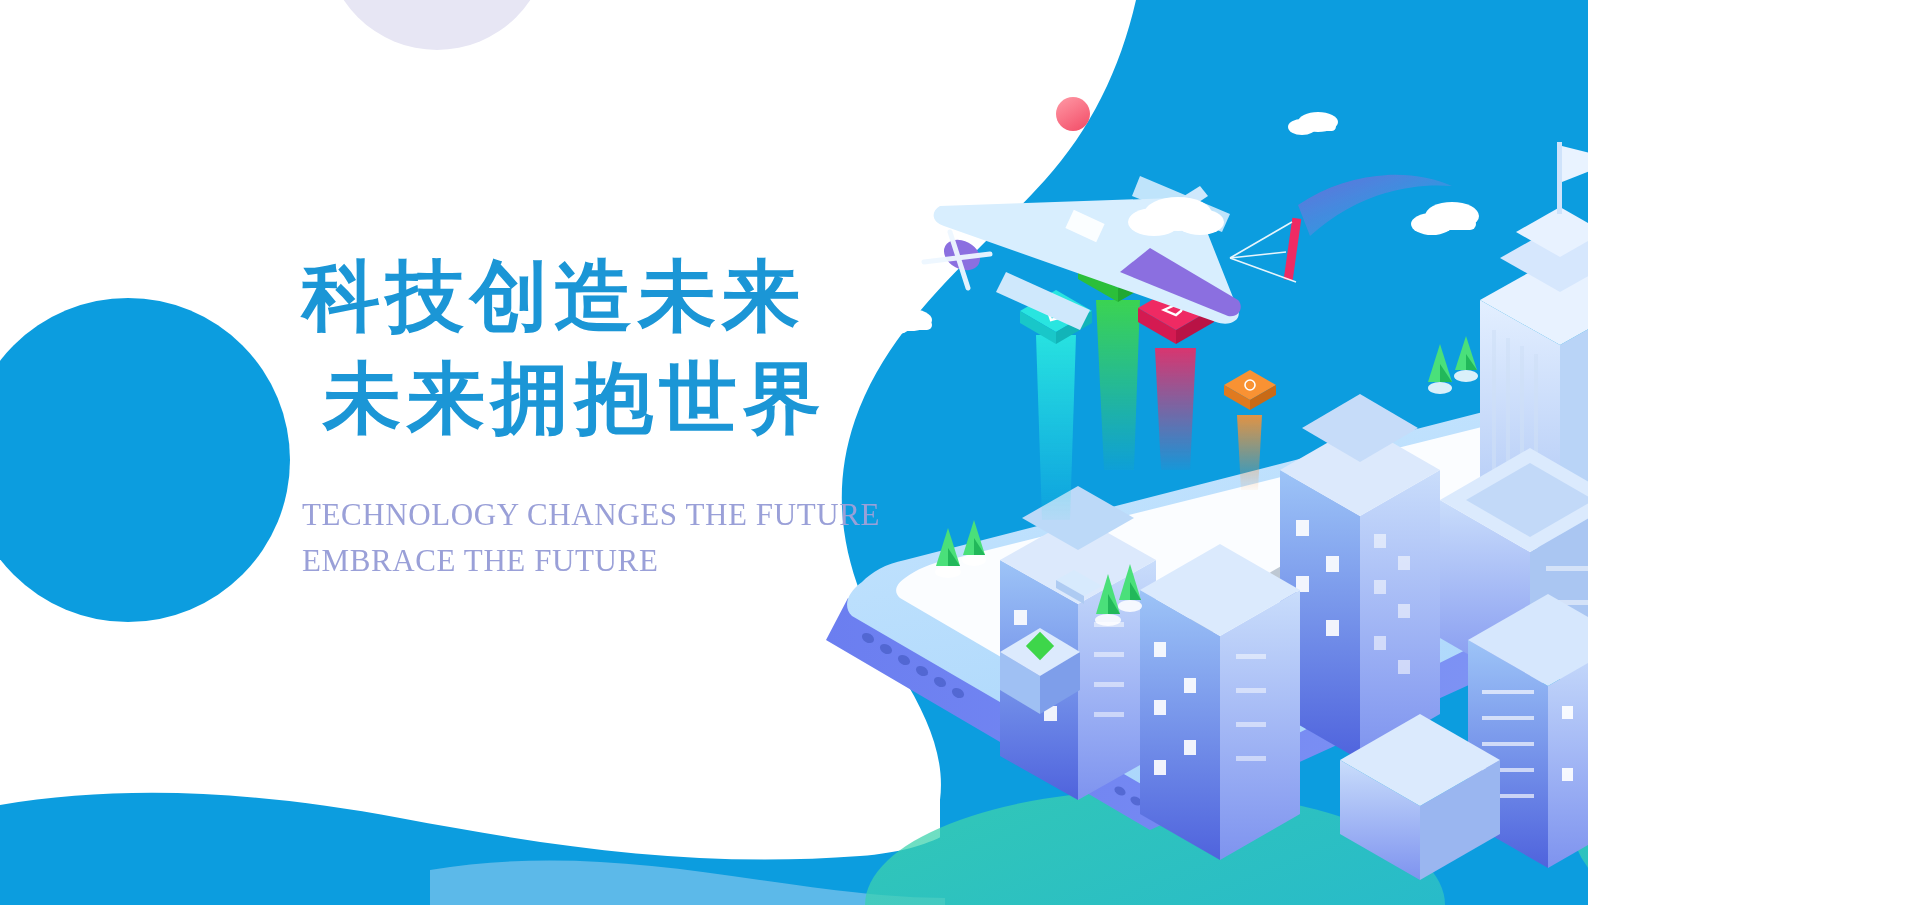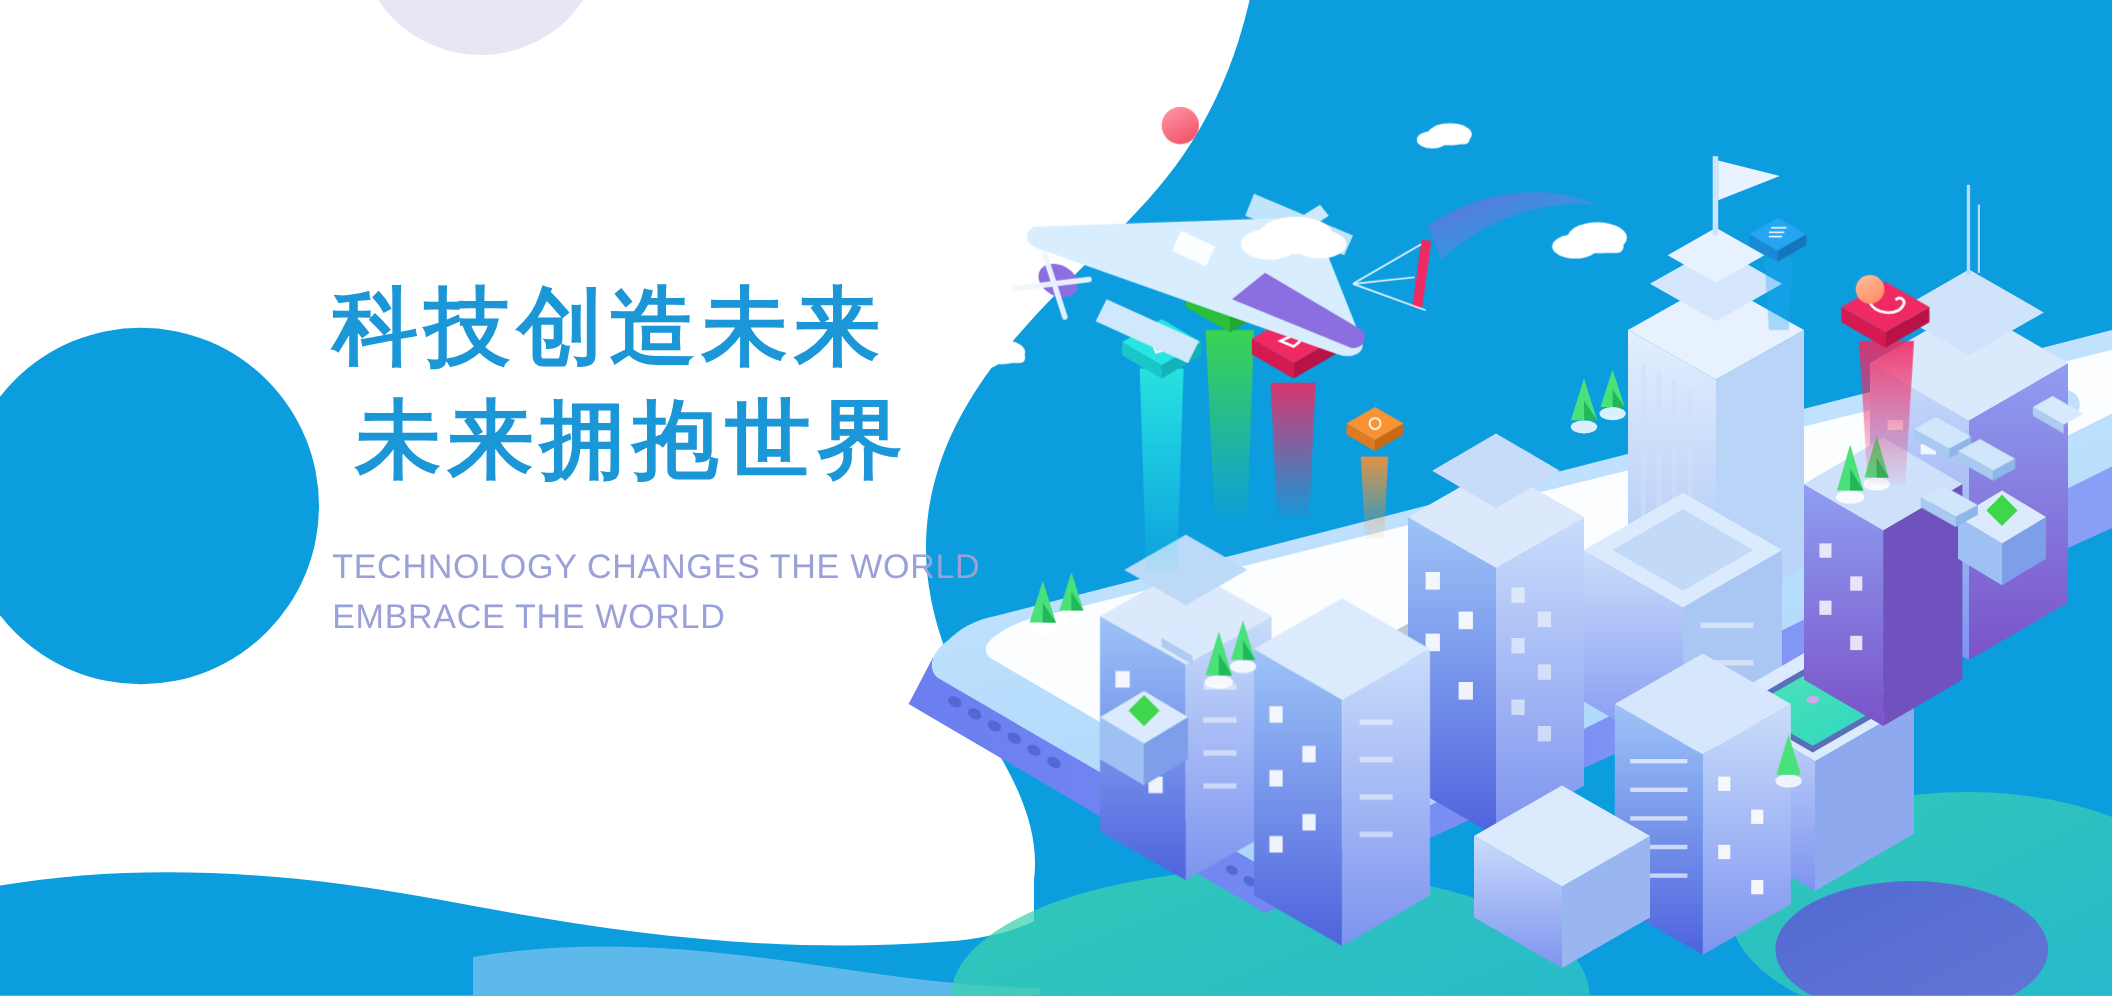--- a/index.html
+++ b/index.html
@@ -1,21 +1,21 @@
 <!DOCTYPE html>
 <html><head>
 <meta charset="utf-8">
 <style>
   html,body{margin:0;padding:0;}
   body{
     width:1920px;height:905px;overflow:hidden;
     background:#ffffff;
     font-family:"Liberation Sans","DejaVu Sans",sans-serif;
   }
-  #banner{position:relative;width:1920px;height:905px;overflow:hidden;background:#404040;}
+  #banner{position:relative;width:1588px;height:905px;overflow:hidden;background:#404040;font-family:Liberation Serif, serif;}
   #banner svg.layer{position:absolute;top:0;left:0;width:1920px;height:905px;display:block;}
   #banner svg.layer.bg{z-index:1;}
   #banner svg.layer.art{z-index:2;}
   .text-block{position:absolute;z-index:5;left:302px;top:248px;width:620px;}
   .headline{
     font-size:78px;line-height:98px;font-weight:700;letter-spacing:6px;
     color:#1b96d6;margin:0;white-space:nowrap;
   }
   .headline.l2{margin-top:4px;margin-left:21px;}
   .subtitle{
@@ -514,18 +514,18 @@
     </g>
 
     <circle cx="1073" cy="114" r="17" fill="url(#gSpherePink)"></circle>
     <circle cx="1700" cy="263" r="13" fill="url(#gSphereOrange)"></circle>
   </svg>
 
   <div class="text-block">
     <h1 class="headline">科技创造未来</h1>
     <h1 class="headline l2">未来拥抱世界</h1>
     <div class="sub-wrap">
-      <p class="subtitle">TECHNOLOGY CHANGES THE WORLD</p>
-      <p class="subtitle">EMBRACE THE WORLD</p>
+      <p class="subtitle">TECHNOLOGY CHANGES THE FUTURE</p>
+      <p class="subtitle">EMBRACE THE FUTURE</p>
     </div>
   </div>
 
 </div>
 
 </body></html>

